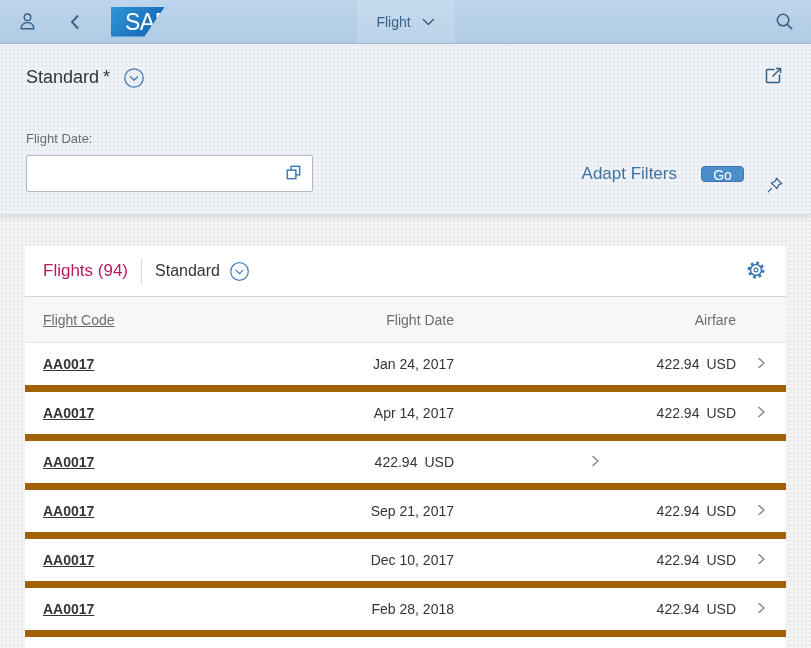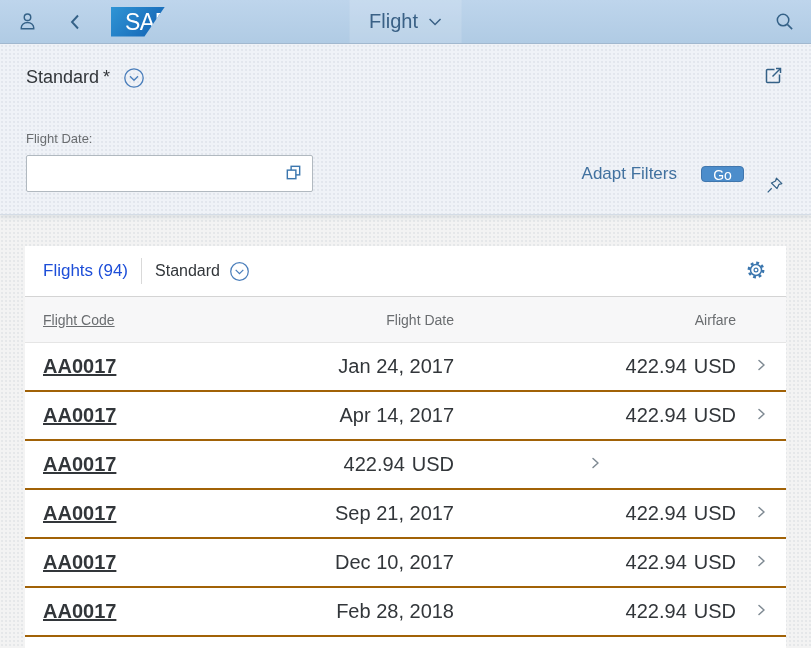--- a/index.html
+++ b/index.html
@@ -29,21 +29,21 @@
     width:54px; height:30px;
     background:linear-gradient(130deg,#2f95d5 0%,#1a6fbc 70%);
     clip-path:polygon(0 0, 100% 0, 62% 100%, 0 100%);
     color:#fff; font-weight:normal; font-size:23px; letter-spacing:-0.5px;
     line-height:30px; padding-left:14px;
   }
   .shell-title {
     position:absolute; left:50%; top:0; transform:translateX(-50%);
     height:100%; display:flex; align-items:center; gap:11px;
     padding:0 20px; background:rgba(255,255,255,0.15);
-    color:#3a6186; font-size:20px; border:none; cursor:pointer;
+    color:#3a6186; font-size:14px; border:none; cursor:pointer;
     font-family:inherit;
   }
   .shell-right { margin-left:auto; }
 
   
   .vf-section {
     background-color:#eff2f7;
     border-bottom:1px solid #d4dce6;
     box-shadow:0 3px 4px rgba(58,86,110,0.10);
     padding:20px 26px 22px;
@@ -72,38 +72,38 @@
     width:43px; height:16px; background:#4c8dcb; border:1px solid #4076ad;
     border-radius:4px; color:#fff; font-size:14px; cursor:pointer; font-family:inherit;
   }
   .pin-btn { background:none; border:none; cursor:pointer; margin-left:20px; position:relative; top:13px; }
 
   
   .content { height:434px; padding:31px 25px 0; background-color:#f3f3f3; }
   .card { background:#fff; height:403px; }
 
   .card-toolbar { height:50px; display:flex; align-items:center; padding:0 20px 0 18px; }
-  .tbl-title { font-size:17px; color:#1d4ed8; }
+  .tbl-title { font-size:17px; color:#be185d; }
   .tb-divider { width:1px; height:26px; background:#d9d9d9; margin:0 13px; }
   .tbl-variant { font-size:16px; color:#32363a; background:none; border:none; cursor:pointer; display:flex; align-items:center; font-family:inherit; }
   .tbl-variant .chev-circle { margin-left:9px; }
   .settings-btn { margin-left:auto; background:none; border:none; cursor:pointer; display:flex; }
 
   .grid-cols { display:grid; grid-template-columns:220px 209px 282px 1fr; align-items:center; }
   .thead {
     height:47px; background:#f7f7f8;
     border-top:1px solid #d4d4d4; border-bottom:1px solid #e5e5e5;
     font-size:14px; color:#6a6d70;
   }
   .col-code { padding-left:18px; text-align:left;text-decoration:underline; }
   .col-date { text-align:right; }
   .col-fare { text-align:right; }
   .col-nav  { display:flex; justify-content:center; }
 
-  .trow { height:49px; border-bottom:2px solid #a16207; font-size:20px; color:#32363a; background:#fff; cursor:pointer; }
+  .trow { height:49px; border-bottom:7px solid #a16207; font-size:14px; color:#32363a; background:#fff; cursor:pointer; }
   .trow .col-code { font-weight:bold; }
   .cur { margin-left:7px; }
 
   .chev-circle { display:inline-flex; }
 </style>
 </head>
 <body>
 
 <header class="shell dots">
   <button class="shell-btn">

